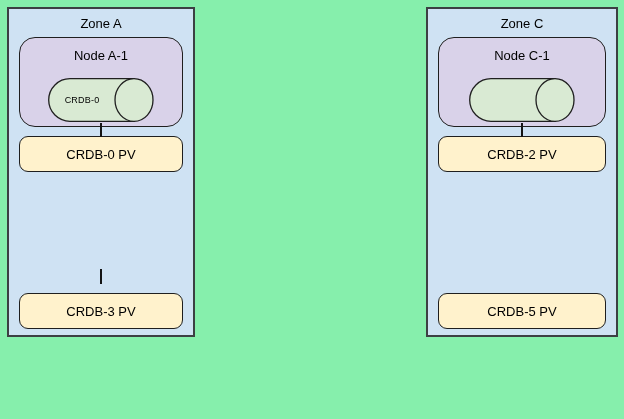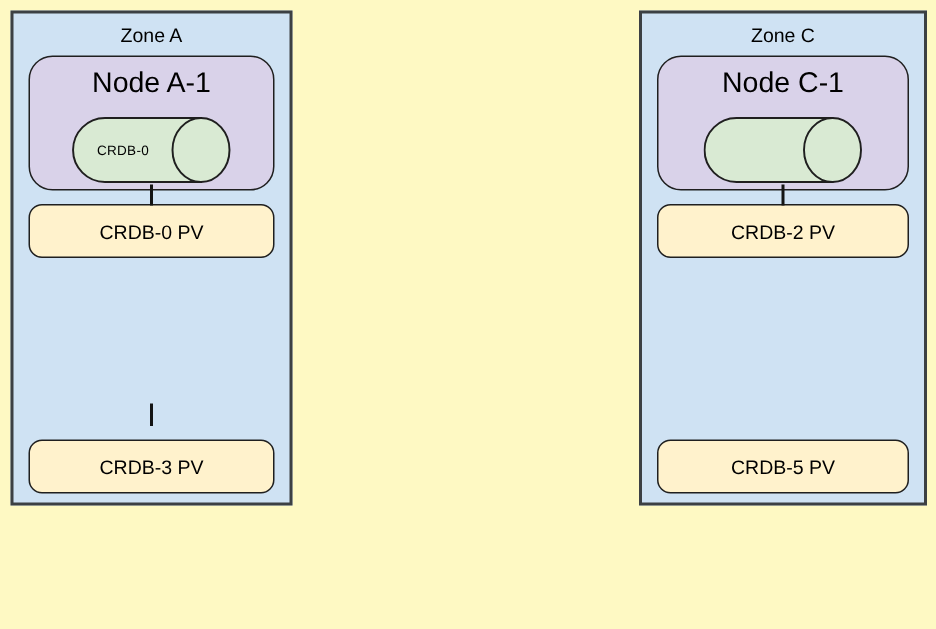--- a/index.html
+++ b/index.html
@@ -1,38 +1,38 @@
 <!DOCTYPE html>
 <html style="--zone-fill: #cfe2f3; --node-fill: #d9d2e9; --pv-fill: #fff2cc;"><head>
 <meta charset="utf-8">
 <style>
   html, body { margin:0; padding:0; background:#000; }
   .canvas {
-    position:relative; width:624px; height:419px; background:#fef9c3;
+    position:relative; width:624px; height:419px; background:#86efac;
     font-family:"Liberation Sans", sans-serif; overflow:hidden; color:#000;
   }
   .zone {
     position:absolute; top:7px; height:330px; box-sizing:border-box;
     background:var(--zone-fill, #cfe2f3);
     border:2px solid #3c4043;
   }
   .zone-a { left:7px;   width:188px; }
   .zone-b { left:215px; width:194px; }
   .zone-c { left:426px; width:192px; }
   .zone-label {
     text-align:center; padding-top:7px; font-size:13px; line-height:15px;
   }
   .node {
     position:absolute; left:10px; right:10px; box-sizing:border-box;
     background:var(--node-fill, #d9d2e9);
     border:1px solid #1f1f1f; border-radius:16px;
   }
   .n1 { top:28px;  height:90px; }
   .n2 { top:176px; height:88px; }
-  .node-label { text-align:center; padding-top:10px; font-size:19px; line-height:15px; }
+  .node-label { text-align:center; padding-top:10px; font-size:13px; line-height:15px; }
   .cylinder {
     position:absolute; left:50%; transform:translateX(-50%);
     bottom:4px; width:106px; height:44px;
   }
   .cyl-label {
     position:absolute; left:0; top:0; width:68px; height:100%;
     display:flex; align-items:center; justify-content:center;
     font-size:9px; letter-spacing:0.2px;
   }
   .connector {

